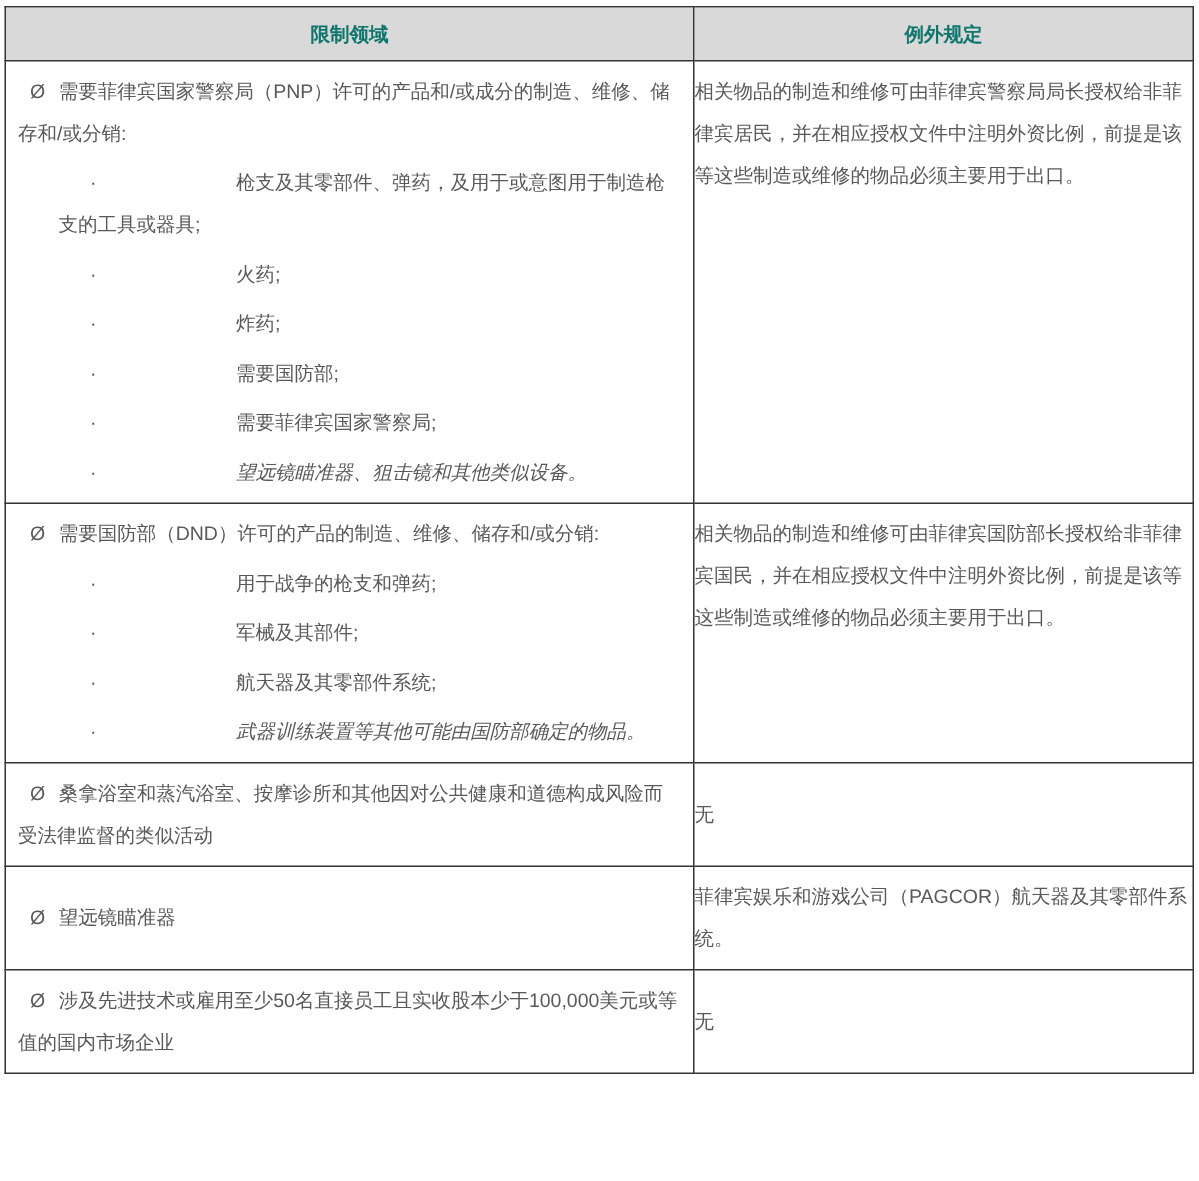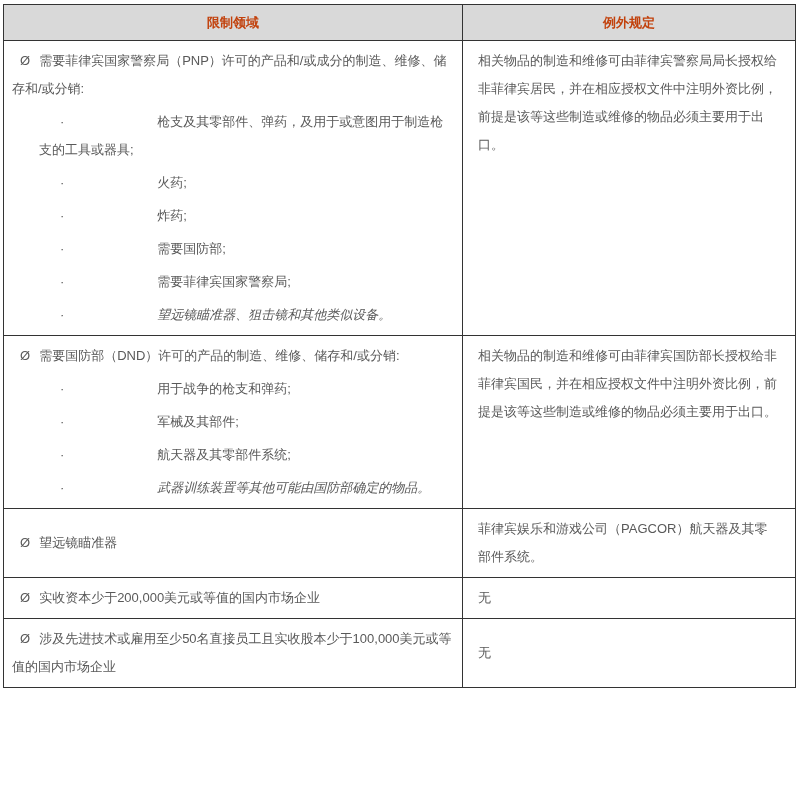--- a/index.html
+++ b/index.html
@@ -29,33 +29,33 @@
   col.c2 { width: 333px; }
   .tbl th, .tbl td {
     border: 1px solid #333333;
     font-size: 13px;
     box-sizing: border-box;
     overflow: hidden;
   }
   .tbl th {
     height: 36px;
     background: #d9d9d9;
-    color: #c2410c;
+    color: #0f766e;
     font-weight: bold;
     text-align: center;
     vertical-align: middle;
     padding: 0 4px;
   }
   .tbl td {
     color: #595959;
     line-height: 28px;
     vertical-align: middle;
     padding: 6px 8px;
   }
-  td.exc { padding: 6px 15px; }
+  td.exc { padding: 6px 0; }
   tr.vtop td { vertical-align: top; }
   tr.r1 { height: 293px; }
   tr.r2 { height: 168px; }
   tr.r3 { height: 42px; }
   tr.r4 { height: 67px; }
   tr.r5 { height: 63px; }
   tr.r6 { height: 40px; }
   tr.r7 { height: 66px; }
   .main {
     margin: 0 0 5px 0;
@@ -108,34 +108,34 @@
           <div class="main"><span class="mk">Ø</span><span>需要国防部（DND）许可的产品的制造、维修、储存和/或分销:</span></div>
           <div class="sub"><span>·</span><span class="sp"></span><span>用于战争的枪支和弹药;</span></div>
           <div class="sub"><span>·</span><span class="sp"></span><span>军械及其部件;</span></div>
           <div class="sub"><span>·</span><span class="sp"></span><span>航天器及其零部件系统;</span></div>
           <div class="sub"><span>·</span><span class="sp"></span><span>武器训练装置等其他可能由国防部确定的物品。</span></div>
         </td>
         <td class="exc">相关物品的制造和维修可由菲律宾国防部长授权给非菲律宾国民，并在相应授权文件中注明外资比例，前提是该等这些制造或维修的物品必须主要用于出口。</td>
       </tr>
 
 
+      <tr class="r4">
+        <td>
+          <div class="main"><span class="mk">Ø</span><span>桑拿浴室和蒸汽浴室、按摩诊所和其他因对公共健康和道德构成风险而受法律监督的类似活动</span></div>
+        </td>
+        <td class="exc">无</td>
+      </tr>
 
       <tr class="r5">
         <td>
           <div class="main"><span class="mk">Ø</span><span>望远镜瞄准器</span></div>
         </td>
         <td class="exc">菲律宾娱乐和游戏公司（PAGCOR）航天器及其零部件系统。</td>
       </tr>
 
-      <tr class="r6">
-        <td>
-          <div class="main"><span class="mk">Ø</span><span>实收资本少于200,000美元或等值的国内市场企业</span></div>
-        </td>
-        <td class="exc">无</td>
-      </tr>
 
       <tr class="r7">
         <td>
           <div class="main"><span class="mk">Ø</span><span>涉及先进技术或雇用至少50名直接员工且实收股本少于100,000美元或等值的国内市场企业</span></div>
         </td>
         <td class="exc">无</td>
       </tr>
 
     </tbody>
   </table>

